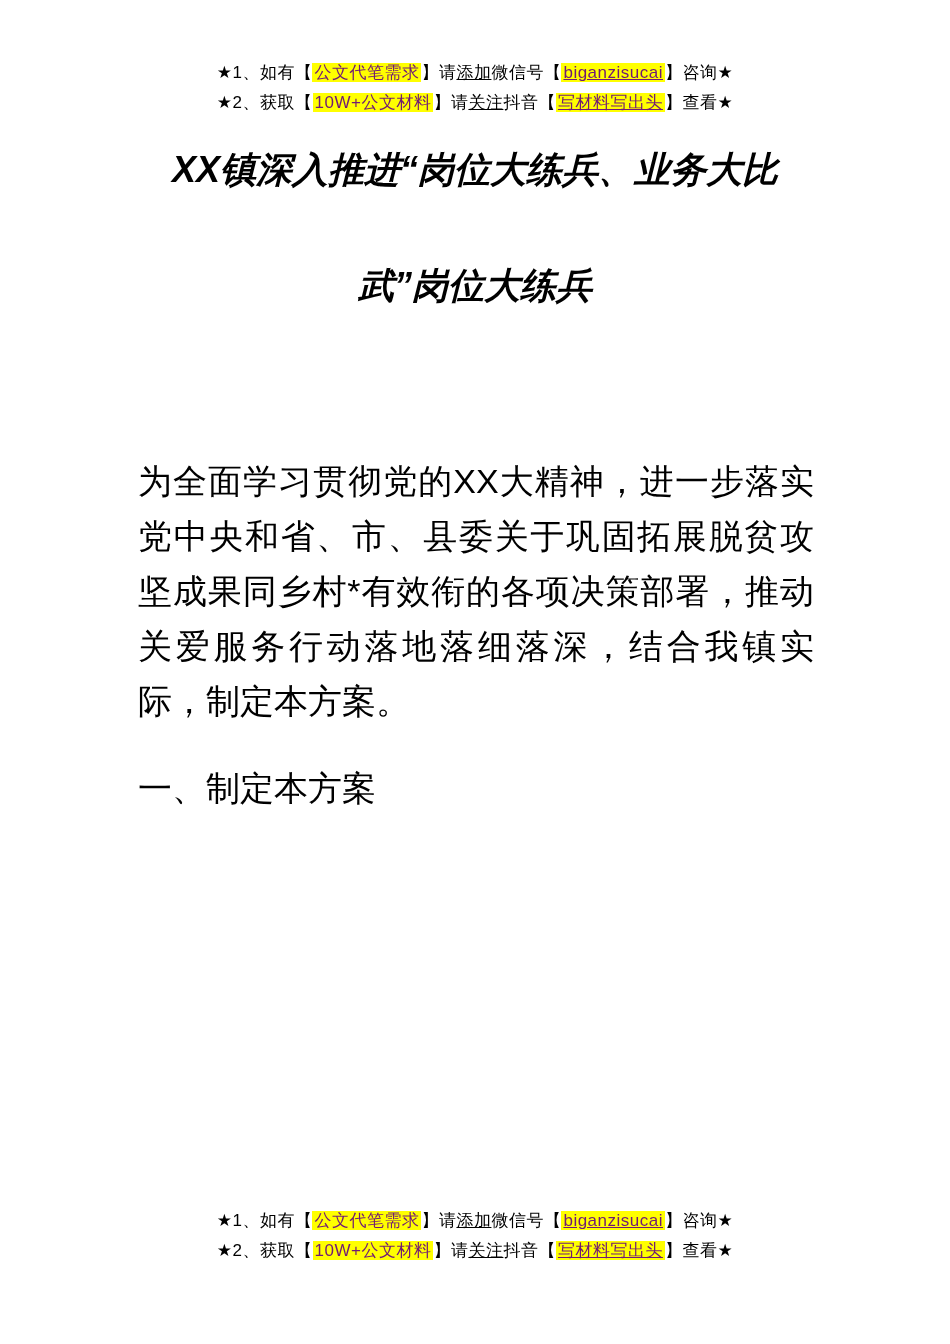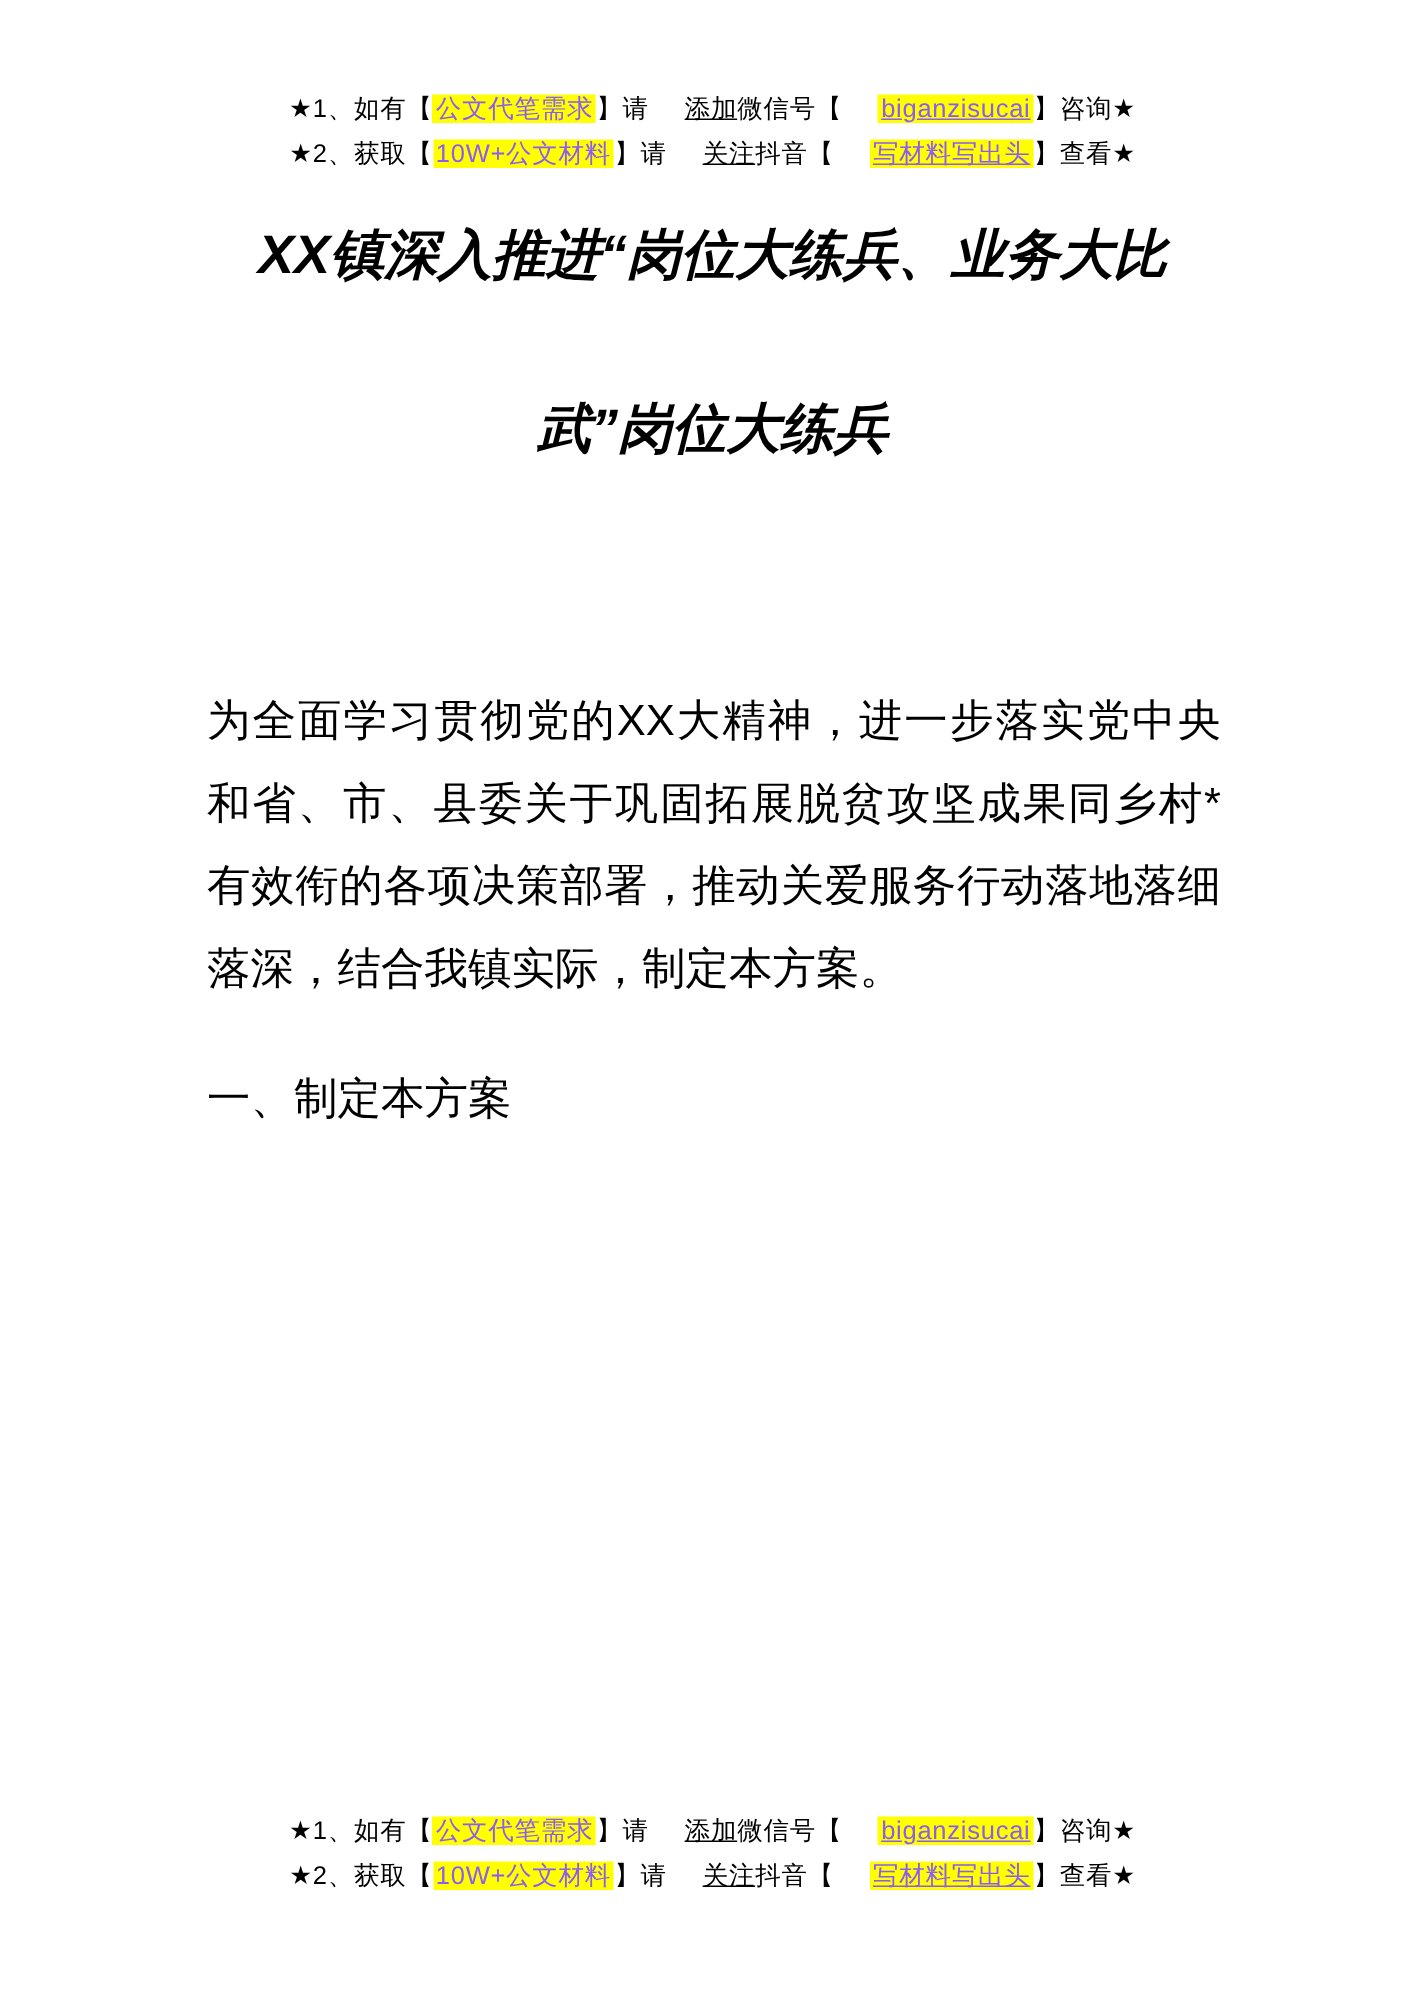--- a/index.html
+++ b/index.html
@@ -19,37 +19,37 @@
     font-size: 17px;
     font-weight: bold;
     line-height: 30px;
     letter-spacing: 0.5px;
     white-space: nowrap;
   }
   .banner-top { padding-top: 58px; }
   .banner-bottom { position: absolute; left: 0; right: 0; top: 1206px; }
   .seg { font-weight: normal; }
   .seg.light { font-weight: normal; }
-  .hl { background: #ffff00; color: #8b5cf6; padding: 0 2px; }
-  .u { text-decoration: underline; margin-left: 24px; }
+  .hl { background: #ffff00; color: #701a75; padding: 0 2px; }
+  .u { text-decoration: underline; }
   
   .title-line {
     margin: 0;
     text-align: center;
     font-size: 36px;
     font-weight: bold;
     line-height: 44px;
     font-style: italic;
   }
   .title-1 { margin-top: 30px; }
   .title-2 { margin-top: 72px; }
   
   .content {
     margin: 146px 136px 0 138px;
-    font-size: 29px;
+    font-size: 34px;
     line-height: 55px;
     text-align: justify;
   }
   .para { margin: 0; }
   .h-num  { margin-top: 32px; }
   .h-sub  { margin-top: 35px; }
   .p2     { margin-top: 48px; }
 </style>
 </head>
 <body>

